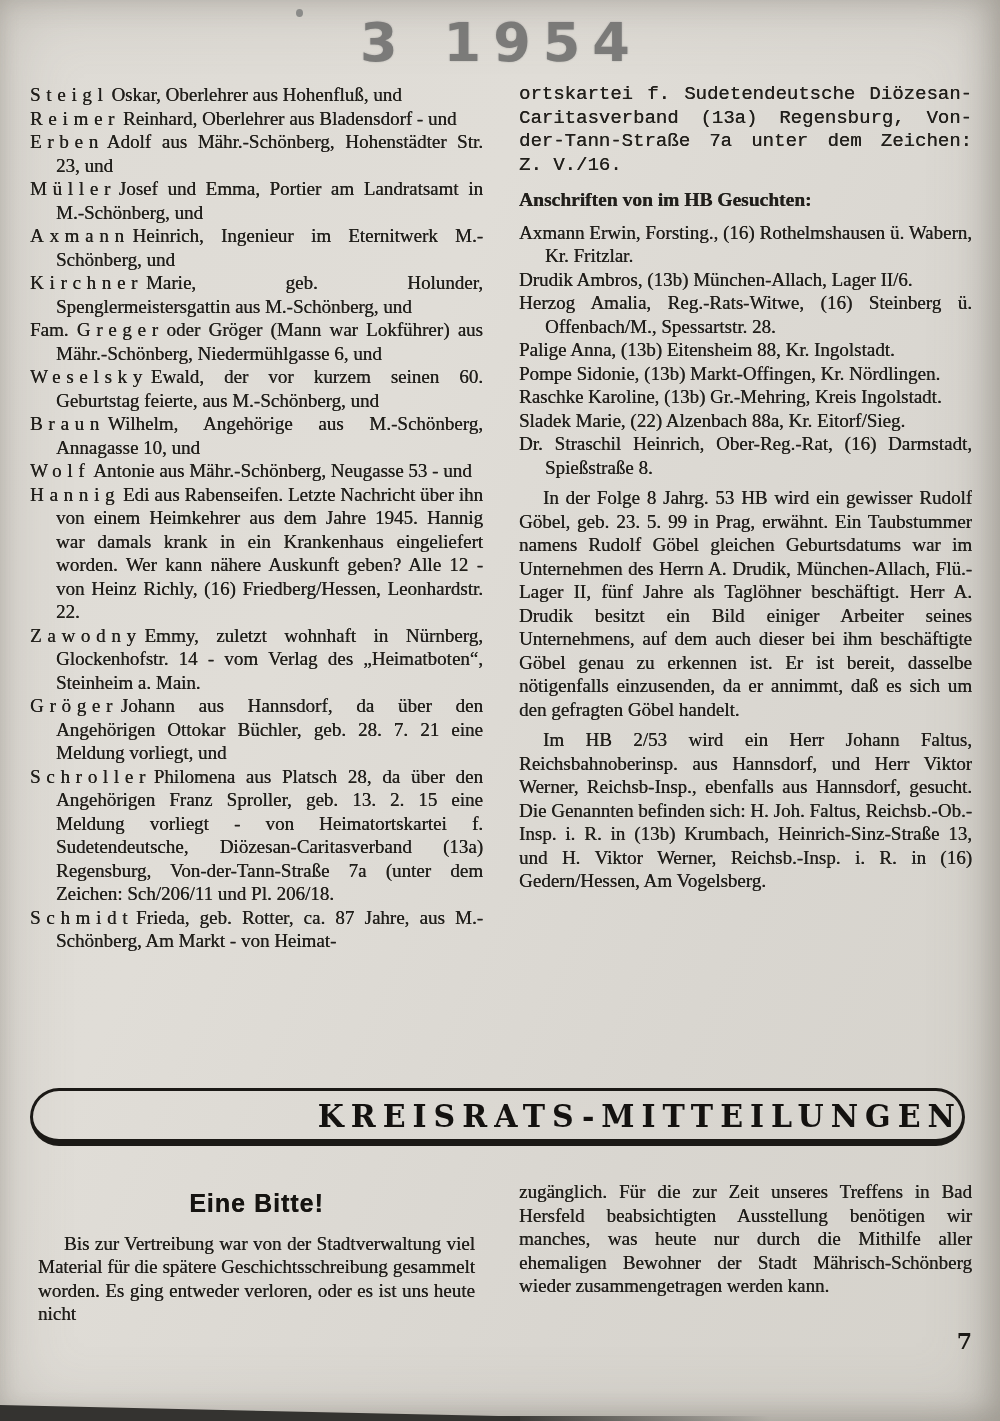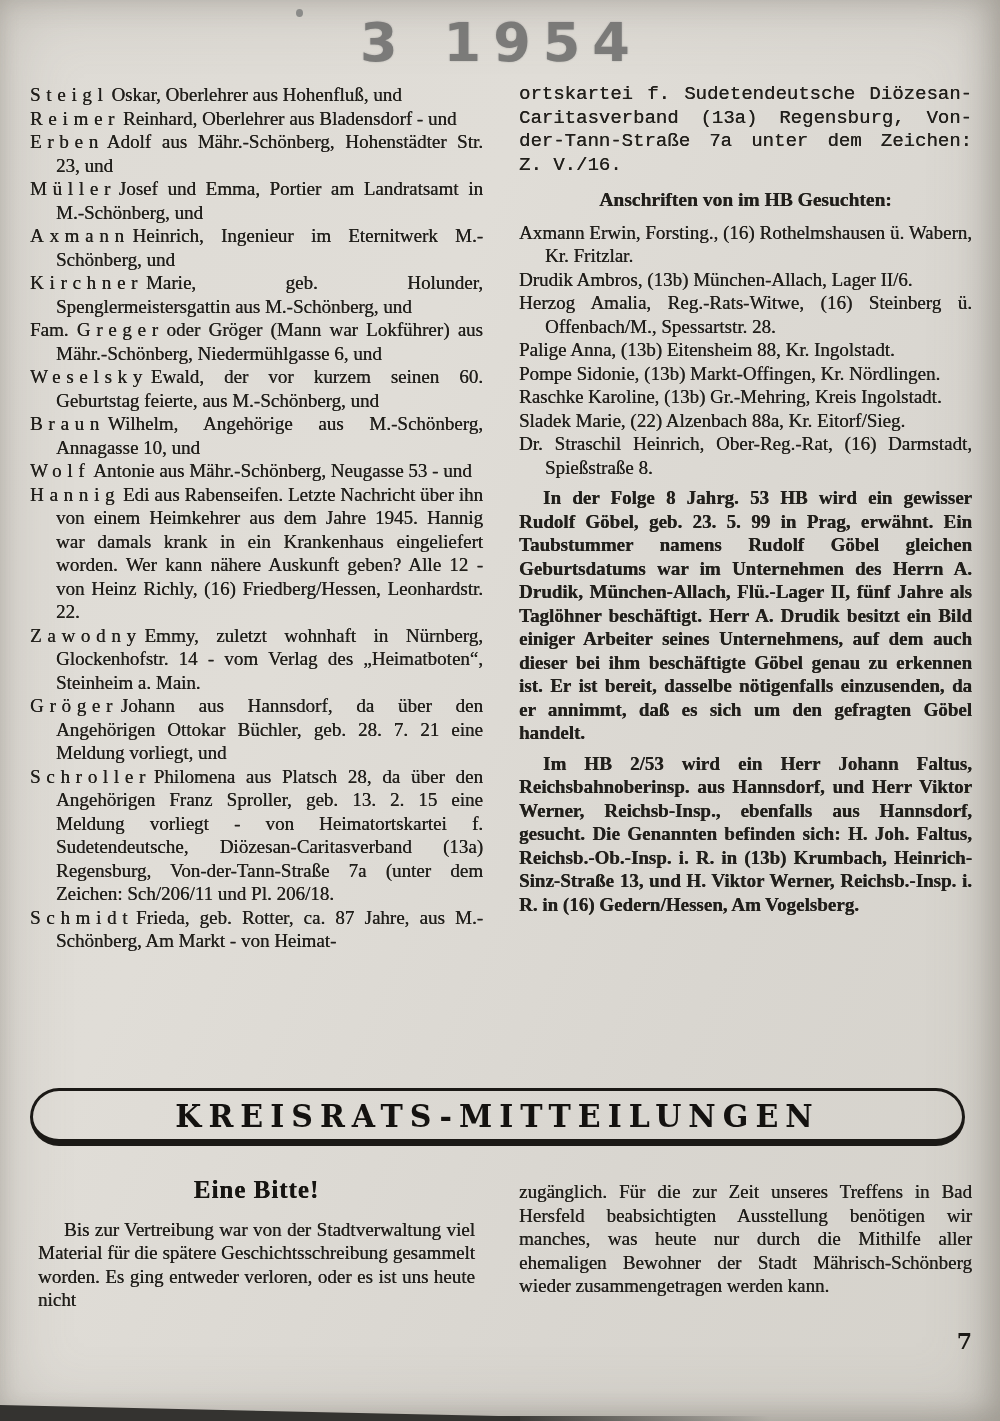--- a/index.html
+++ b/index.html
@@ -22,32 +22,32 @@
   .stamp .year { letter-spacing:12px; }
   .ink-dot { position:absolute; left:296px; top:9px; width:7px; height:8px; border-radius:50%; background:#8b8b89; }
   
   .top-block { position:absolute; top:83px; left:30px; width:942px; height:970px;
     display:flex; gap:36px; overflow:hidden; }
   .col { width:453px; }
   .entry { margin:0; padding-left:26px; text-indent:-26px; }
   .name { letter-spacing:.30em; }
   .rest { margin-left:.15em; }
   .intro { margin:0;font-family:Liberation Mono, monospace; }
-  .anschriften-heading { text-align:center; font-weight:bold; margin:11px 0 9px; font-size:19.5px; }
-  .para { margin:7px 0 0; text-indent:24px;font-weight:bold; }
+  .anschriften-heading { text-align:left; font-weight:bold; margin:11px 0 9px; font-size:19.5px; }
+  .para { margin:7px 0 0; text-indent:24px; }
   
   .banner { position:absolute; left:30px; top:1088px; width:935px; height:58px; box-sizing:border-box;
     border:3px solid #1b1916; border-bottom-width:7px; border-radius:30px;
-    display:flex; align-items:center; justify-content:center; }
+    display:flex; align-items:center; justify-content:flex-end; }
   .banner-title { font-family:"DejaVu Serif", serif; font-weight:bold; font-size:30px;
     letter-spacing:7px; color:#141210; transform:scaleY(1.08); white-space:nowrap; }
   
   .bottom-block { position:absolute; top:1176px; left:30px; width:942px; display:flex; gap:36px; }
-  .bitte-heading { text-align:center; font-family:Liberation Serif, serif; font-weight:bold;
-    font-size:25px; letter-spacing:1px; margin:2px 0 16px; color:#161411; }
+  .bitte-heading { text-align:center; font-family:Liberation Sans, sans-serif; font-weight:bold;
+    font-size:25px; letter-spacing:1px; margin:16px 0 16px; color:#161411; }
   .bottom-para-left { margin:8px; text-indent:26px; }
   .bottom-para-right { margin:4px 0 0; }
   .page-number { position:absolute; right:28px; top:1328px; font-family:"DejaVu Serif", serif;
     font-weight:bold; font-size:22px; color:#1a1815; }
   
   .scan-shadow { position:absolute; left:0; bottom:0; width:520px; height:16px;
     background:#343330; clip-path:polygon(0 0, 100% 72%, 100% 100%, 0 100%); }
   .scan-shadow-tail { position:absolute; left:500px; bottom:0; width:270px; height:5px;
     background:linear-gradient(90deg, #343330, rgba(52,51,48,0)); }
 </style>

